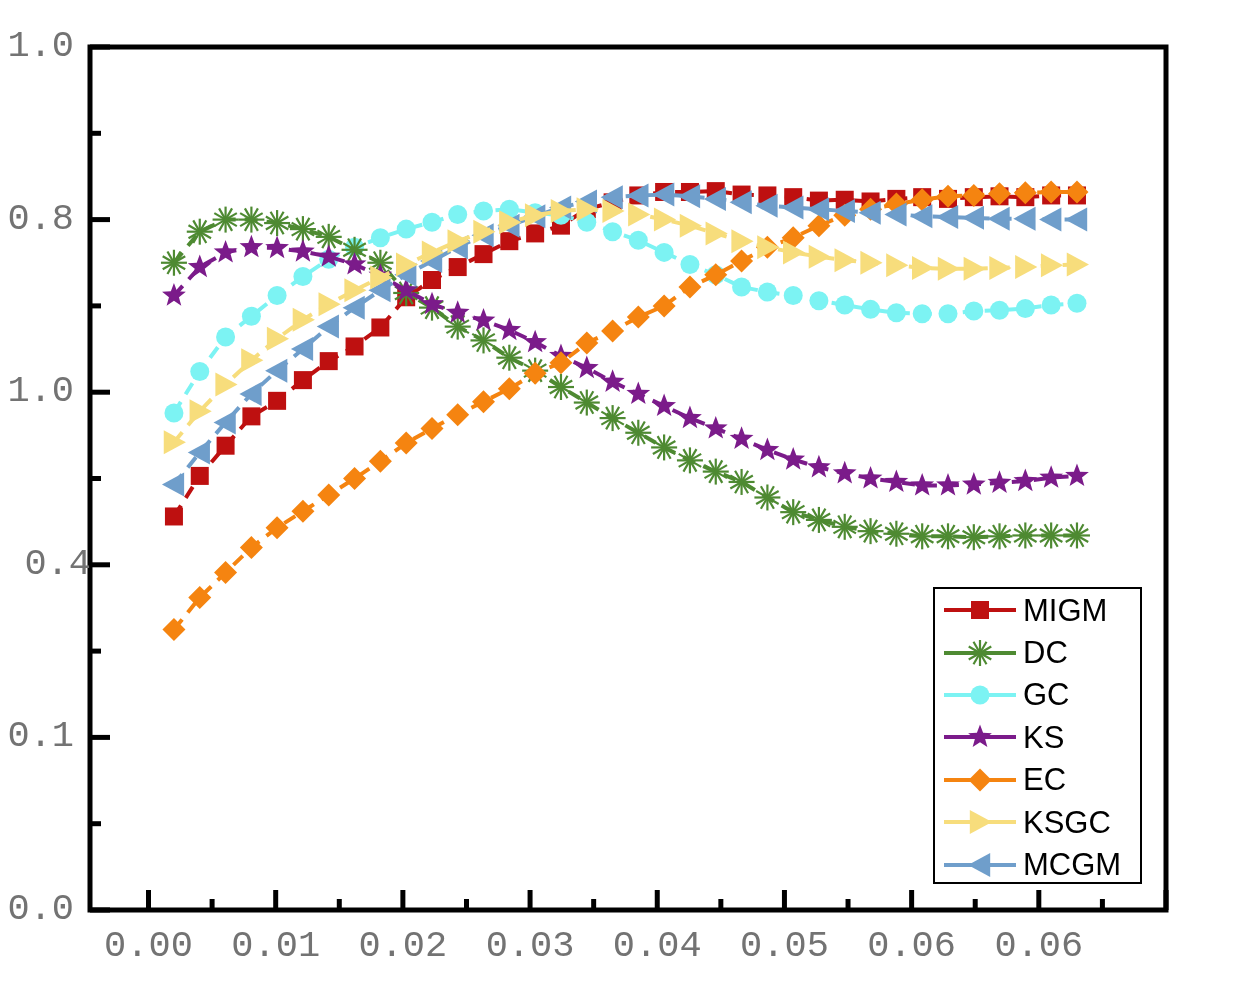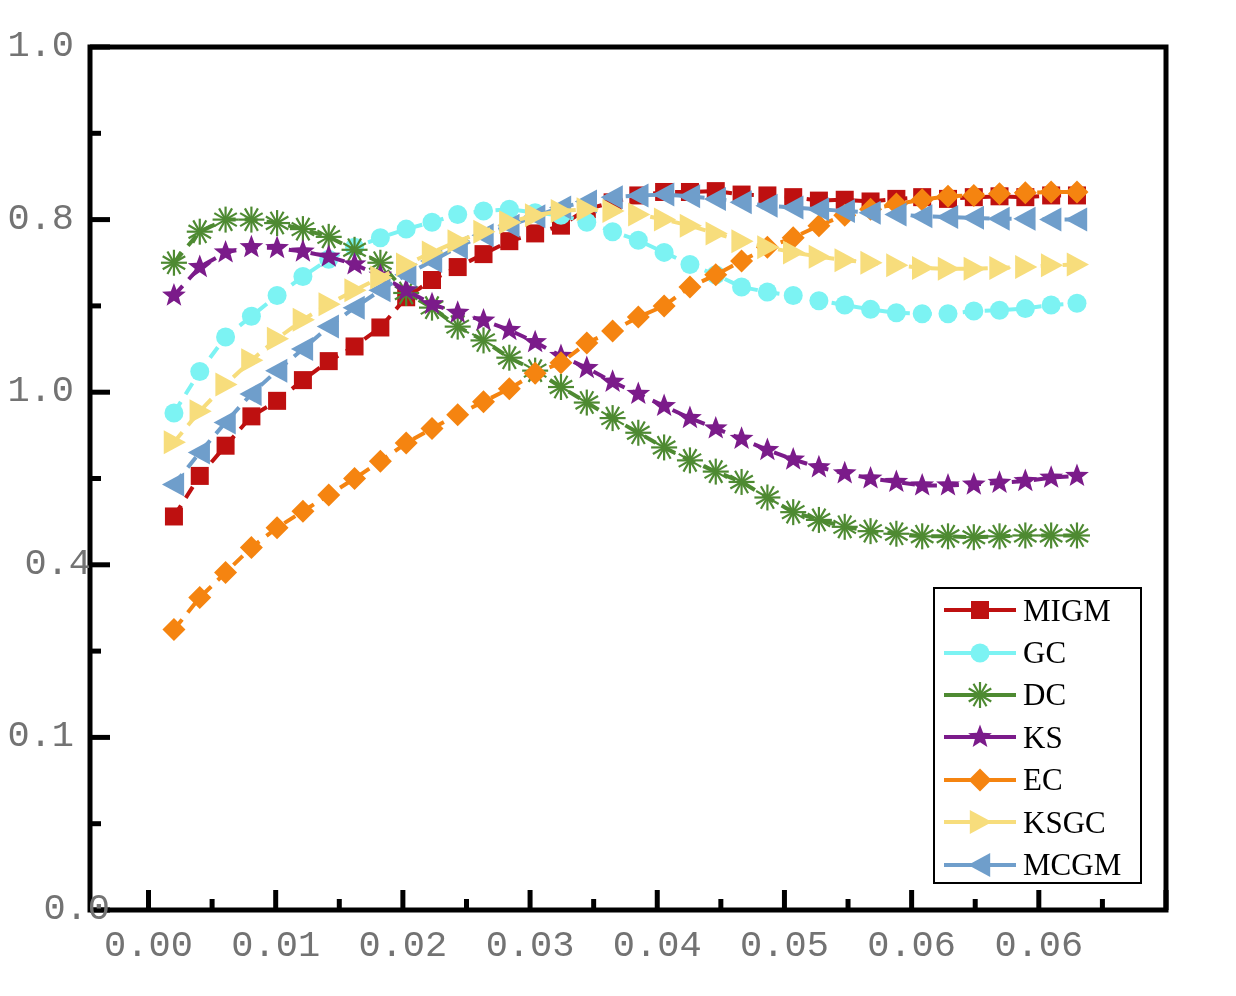--- a/index.html
+++ b/index.html
@@ -56,21 +56,21 @@
     align-items: center;
     padding-left: 8px;
   }
   .legend-sample {
     width: 74px;
     height: 30px;
     flex: 0 0 74px;
     position: relative;
   }
   .legend-label {
-    font-family: Liberation Serif, serif;
+    font-family: Liberation Sans, sans-serif;
     font-size: 31px;
     color: #000000;
     margin-left: 6px;
     white-space: nowrap;
     line-height: 1;
   }
 </style>
 </head>
 <body>
 
@@ -638,42 +638,42 @@
         <div class="legend-sample"><svg width="74" height="30" viewBox="0 0 74 30">
             <line x1="1" y1="15" x2="73" y2="15" stroke="#BE1010" stroke-width="4"></line>
             <g>
               <rect x="28" y="6" width="18" height="18" fill="#BE1010"></rect>
             </g>
           </svg></div>
         <span class="legend-label">MIGM</span>
       </div>
       <div class="legend-row">
         <div class="legend-sample"><svg width="74" height="30" viewBox="0 0 74 30">
-            <line x1="1" y1="15" x2="73" y2="15" stroke="#7CF3F3" stroke-width="4"></line>
-            <g>
-              <circle cx="37" cy="15" r="9.5" fill="#7CF3F3"></circle>
-            </g>
-          </svg></div>
-        <span class="legend-label">GC</span>
-      </div>
-      <div class="legend-row">
-        <div class="legend-sample"><svg width="74" height="30" viewBox="0 0 74 30">
             <line x1="1" y1="15" x2="73" y2="15" stroke="#4E8A32" stroke-width="4"></line>
             <g>
               <g>
                 <line x1="24" y1="15" x2="50" y2="15" stroke="#4E8A32" stroke-width="2.2"></line>
                 <line x1="25.741669750802295" y1="8.5" x2="48.258330249197705" y2="21.5" stroke="#4E8A32" stroke-width="2.2"></line>
                 <line x1="30.5" y1="3.7416697508022985" x2="43.5" y2="26.2583302491977" stroke="#4E8A32" stroke-width="2.2"></line>
                 <line x1="37" y1="2" x2="37" y2="28" stroke="#4E8A32" stroke-width="2.2"></line>
                 <line x1="43.5" y1="3.7416697508022967" x2="30.500000000000004" y2="26.258330249197705" stroke="#4E8A32" stroke-width="2.2"></line>
                 <line x1="48.258330249197705" y1="8.5" x2="25.741669750802295" y2="21.5" stroke="#4E8A32" stroke-width="2.2"></line>
               </g>
             </g>
           </svg></div>
         <span class="legend-label">DC</span>
+      </div>
+      <div class="legend-row">
+        <div class="legend-sample"><svg width="74" height="30" viewBox="0 0 74 30">
+            <line x1="1" y1="15" x2="73" y2="15" stroke="#7CF3F3" stroke-width="4"></line>
+            <g>
+              <circle cx="37" cy="15" r="9.5" fill="#7CF3F3"></circle>
+            </g>
+          </svg></div>
+        <span class="legend-label">GC</span>
       </div>
       <div class="legend-row">
         <div class="legend-sample"><svg width="74" height="30" viewBox="0 0 74 30">
             <line x1="1" y1="15" x2="73" y2="15" stroke="#7B1B8A" stroke-width="4"></line>
             <g>
               <polygon points="37.00,2.50 40.09,10.75 48.89,11.14 41.99,16.62 44.35,25.11 37.00,20.25 29.65,25.11 32.01,16.62 25.11,11.14 33.91,10.75" fill="#7B1B8A"></polygon>
             </g>
           </svg></div>
         <span class="legend-label">KS</span>
       </div>
@@ -698,21 +698,21 @@
       <div class="legend-row">
         <div class="legend-sample"><svg width="74" height="30" viewBox="0 0 74 30">
             <line x1="1" y1="15" x2="73" y2="15" stroke="#6F9ECB" stroke-width="4"></line>
             <g>
               <polygon points="25,15 47.2,3 47.2,27" fill="#6F9ECB"></polygon>
             </g>
           </svg></div>
         <span class="legend-label">MCGM</span>
       </div>
     </div>
-<div class="tick-label ytick-label" style="left: 0px; width: 74px; top: 891px; margin-left: 36px;">0.0</div>
+<div class="tick-label ytick-label" style="left: 0px; width: 74px; top: 891px;">0.0</div>
     <div class="tick-label ytick-label" style="left: 0px; width: 74px; top: 718.4px;">0.1</div>
     <div class="tick-label ytick-label" style="left: 0px; width: 74px; top: 545.8px; margin-left: 17px;">0.4</div>
     <div class="tick-label ytick-label" style="left: 0px; width: 74px; top: 373.2px;">1.0</div>
     <div class="tick-label ytick-label" style="left: 0px; width: 74px; top: 200.6px;">0.8</div>
     <div class="tick-label ytick-label" style="left: 0px; width: 74px; top: 28px;">1.0</div>
     <div class="tick-label xtick-label" style="width: 140px; left: 78.5059px; top: 928px;">0.00</div>
     <div class="tick-label xtick-label" style="width: 140px; left: 205.693px; top: 928px;">0.01</div>
     <div class="tick-label xtick-label" style="width: 140px; left: 332.879px; top: 928px;">0.02</div>
     <div class="tick-label xtick-label" style="width: 140px; left: 460.066px; top: 928px;">0.03</div>
     <div class="tick-label xtick-label" style="width: 140px; left: 587.253px; top: 928px;">0.04</div>

